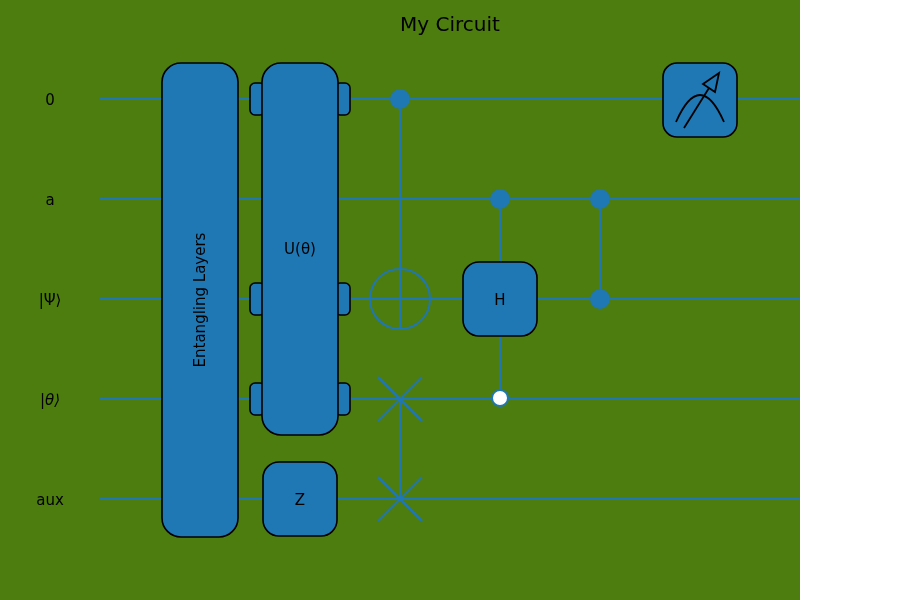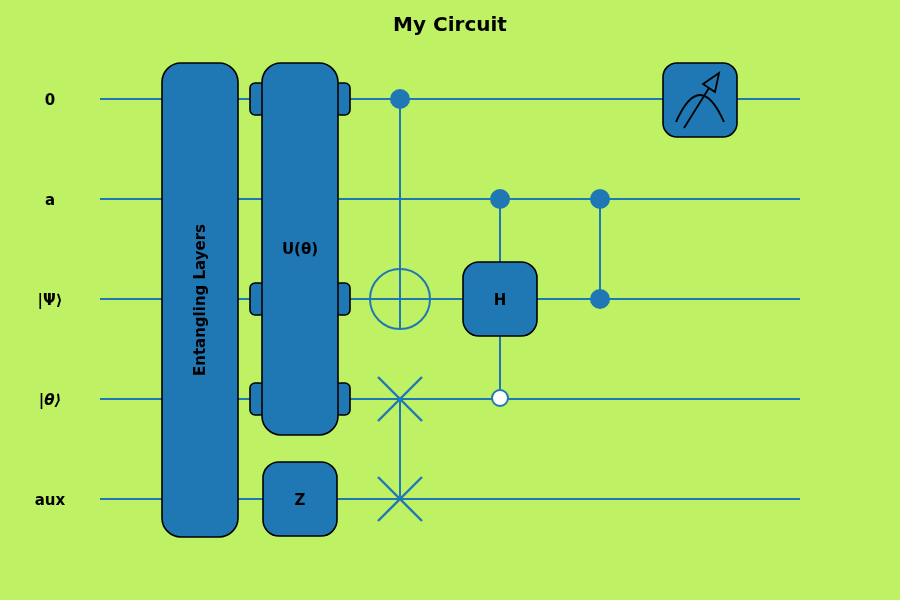--- a/index.html
+++ b/index.html
@@ -6,24 +6,23 @@
     margin: 0;
     padding: 0;
     width: 900px;
     height: 600px;
     background: #ffffff;
     overflow: hidden;
     font-family: "DejaVu Sans", "Liberation Sans", sans-serif;
   }
   .figure-wrap {
     position: relative;
-    width: 900px;
+    width: 800px;
     height: 600px;
-    background: #bef264;
-    font-weight: bold;
+    background: #4d7c0f;
   }
   svg { display: block; }
   text {
     font-family: "DejaVu Sans", "Liberation Sans", sans-serif;
     fill: #000000;
   }
   .title-text  { font-size: 20px; }
   .wire-label  { font-size: 15px; }
   .gate-label  { font-size: 15px; }
   .wire        { stroke: #1f77b4; stroke-width: 2; fill: none; }

